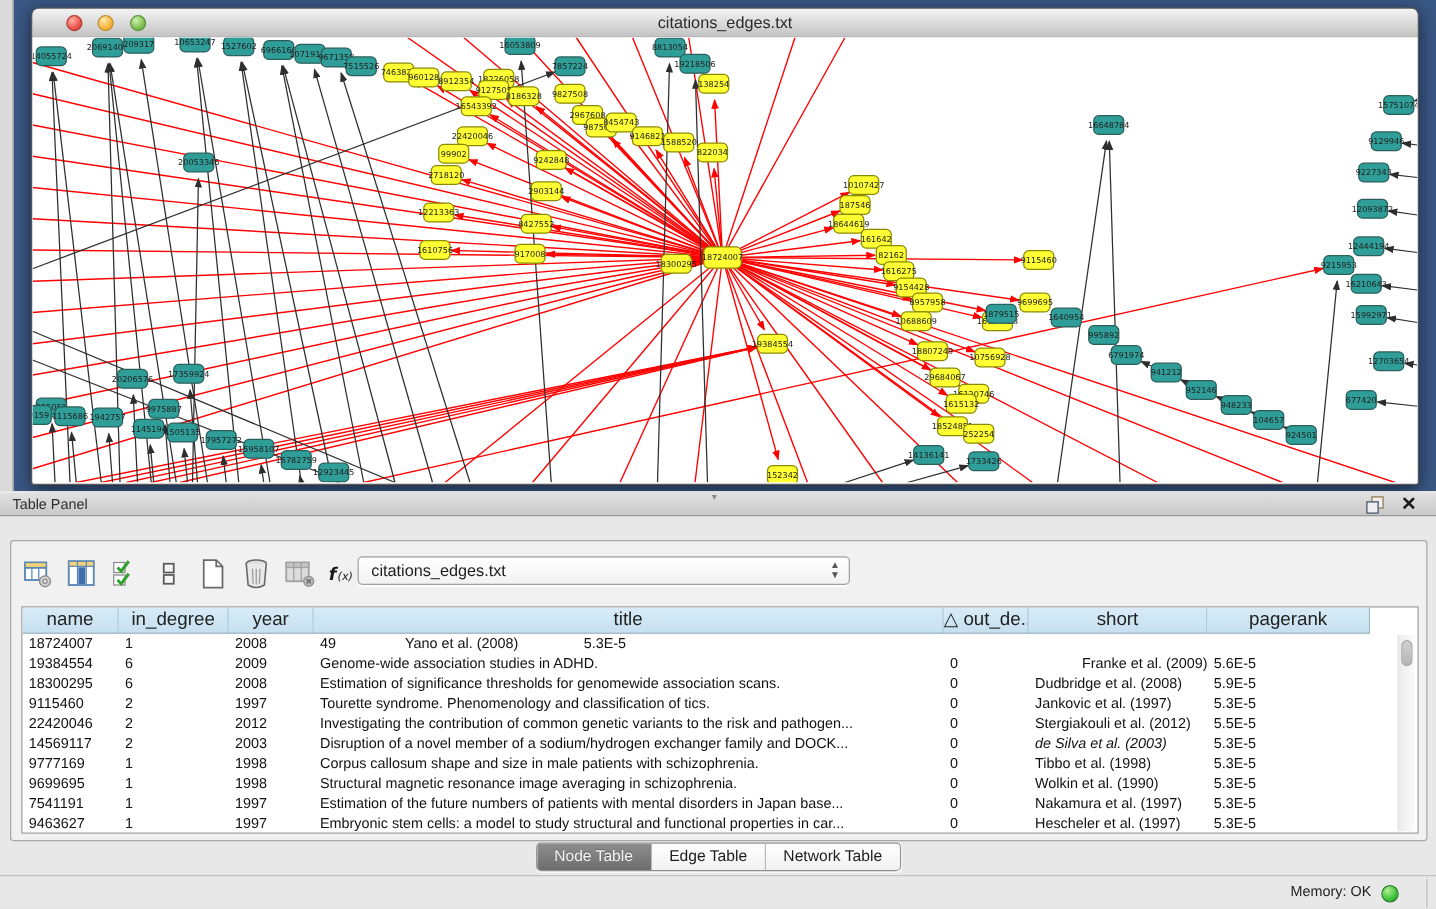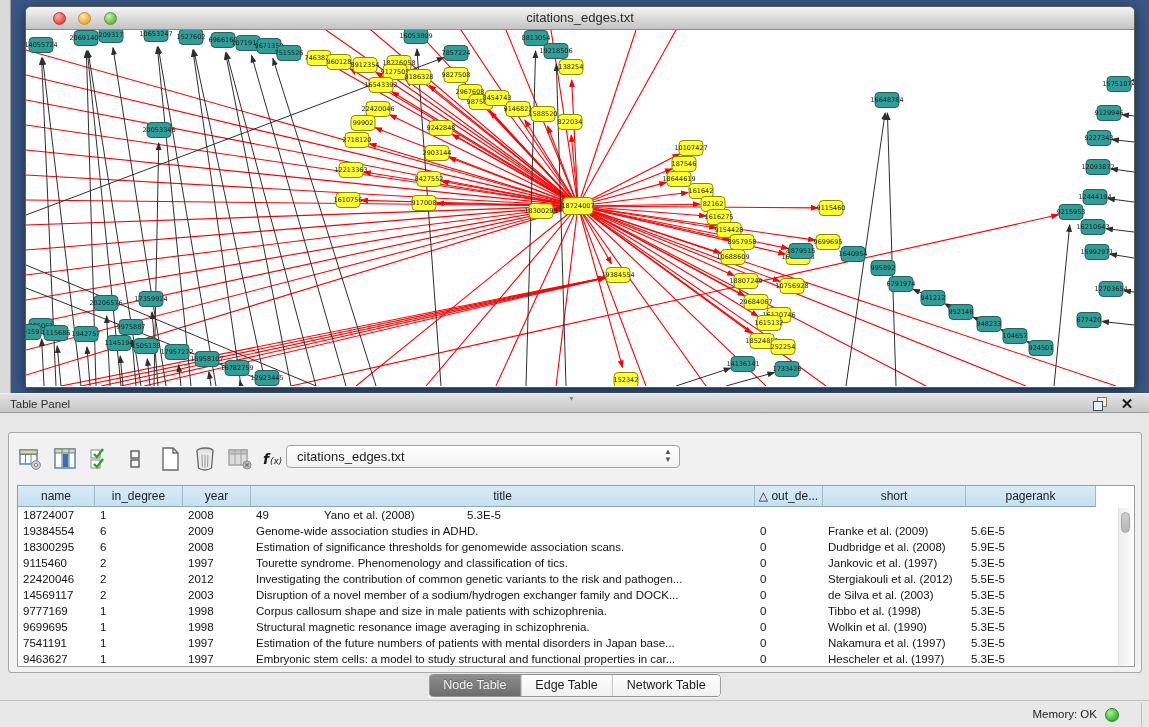--- a/index.html
+++ b/index.html
@@ -43,21 +43,21 @@
   #table-combo{position:absolute;left:277px;top:12px;width:394px;height:23px;box-sizing:border-box;
       border:1px solid #a2a2a2;border-radius:4px;background:linear-gradient(#ffffff,#f2f2f2);
       box-shadow:0 1px 1px rgba(255,255,255,.8);cursor:pointer;}
   #table-combo .val{position:absolute;left:10px;top:0;line-height:21px;font-size:13px;color:#1d1d1d;}
   #table-combo .stepper{position:absolute;right:7px;top:2px;font-size:8px;color:#555;line-height:8px;text-align:center;}
 
   
   #data-table{position:absolute;left:8px;top:52px;width:1118px;height:182px;background:#fff;
       border:1px solid #9e9e9e;box-sizing:border-box;overflow:hidden;}
   #hdr-row{display:flex;height:21px;}
-  .hcell{box-sizing:border-box;height:21px;line-height:20px;text-align:center;font-size:12px;color:#222;
+  .hcell{box-sizing:border-box;height:21px;line-height:20px;text-align:center;font-size:15px;color:#222;
       background:linear-gradient(#d8ebf7,#c6e0f0);border-right:1px solid #9fbccd;border-bottom:1px solid #8aa9bc;
       overflow:hidden;white-space:nowrap;cursor:pointer;flex:none;}
   .trow{display:flex;height:16px;}
   .tcell{box-sizing:border-box;height:16px;line-height:16px;font-size:11.5px;color:#111;
       padding-left:5px;overflow:hidden;white-space:nowrap;flex:none;}
   #v-scrollbar{position:absolute;right:2px;top:22px;width:13px;height:157px;
       background:linear-gradient(to right,#ececec,#fbfbfb);border-left:1px solid #e0e0e0;}
   #v-thumb{position:absolute;left:2px;top:4px;width:9px;height:21px;border-radius:5px;
       background:linear-gradient(#cfcfcf,#b5b5b5);border:1px solid #a8a8a8;box-sizing:border-box;}
 
@@ -729,21 +729,21 @@
             <div class="tcell" style="width: 68px;">49</div>
             <div class="tcell" style="width: 143px;">Yano et al. (2008)</div>
             <div class="tcell" style="width: 130px;">5.3E-5</div>
           </div>
           <div class="trow">
             <div class="tcell" style="width: 77px;">19384554</div>
             <div class="tcell" style="width: 88px;">6</div>
             <div class="tcell" style="width: 68px;">2009</div>
             <div class="tcell" style="width: 504px;">Genome-wide association studies in ADHD.</div>
             <div class="tcell" style="width: 68px;">0</div>
-            <div class="tcell" style="width: 143px;">Franke et al. (2009)</div>
+            <div class="tcell" style="width: 143px; text-align: right;">Franke et al. (2009)</div>
             <div class="tcell" style="width: 130px;">5.6E-5</div>
           </div>
           <div class="trow">
             <div class="tcell" style="width: 77px;">18300295</div>
             <div class="tcell" style="width: 88px;">6</div>
             <div class="tcell" style="width: 68px;">2008</div>
             <div class="tcell" style="width: 504px;">Estimation of significance thresholds for genomewide association scans.</div>
             <div class="tcell" style="width: 68px;">0</div>
             <div class="tcell" style="width: 143px;">Dudbridge et al. (2008)</div>
             <div class="tcell" style="width: 130px;">5.9E-5</div>
@@ -765,21 +765,21 @@
             <div class="tcell" style="width: 68px;">0</div>
             <div class="tcell" style="width: 143px;">Stergiakouli et al. (2012)</div>
             <div class="tcell" style="width: 130px;">5.5E-5</div>
           </div>
           <div class="trow">
             <div class="tcell" style="width: 77px;">14569117</div>
             <div class="tcell" style="width: 88px;">2</div>
             <div class="tcell" style="width: 68px;">2003</div>
             <div class="tcell" style="width: 504px;">Disruption of a novel member of a sodium/hydrogen exchanger family and DOCK...</div>
             <div class="tcell" style="width: 68px;">0</div>
-            <div class="tcell" style="width: 143px;">de Silva et al. (2003)</div>
+            <div class="tcell" style="width: 143px; font-style: italic;">de Silva et al. (2003)</div>
             <div class="tcell" style="width: 130px;">5.3E-5</div>
           </div>
           <div class="trow">
             <div class="tcell" style="width: 77px;">9777169</div>
             <div class="tcell" style="width: 88px;">1</div>
             <div class="tcell" style="width: 68px;">1998</div>
             <div class="tcell" style="width: 504px;">Corpus callosum shape and size in male patients with schizophrenia.</div>
             <div class="tcell" style="width: 68px;">0</div>
             <div class="tcell" style="width: 143px;">Tibbo et al. (1998)</div>
             <div class="tcell" style="width: 130px;">5.3E-5</div>

